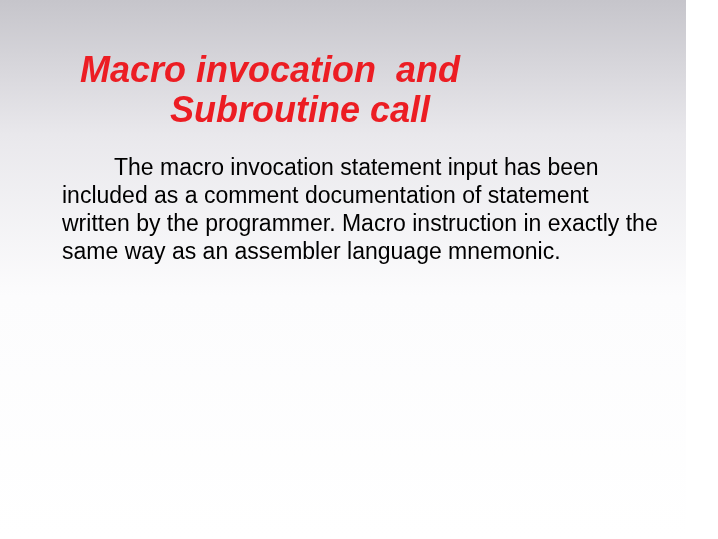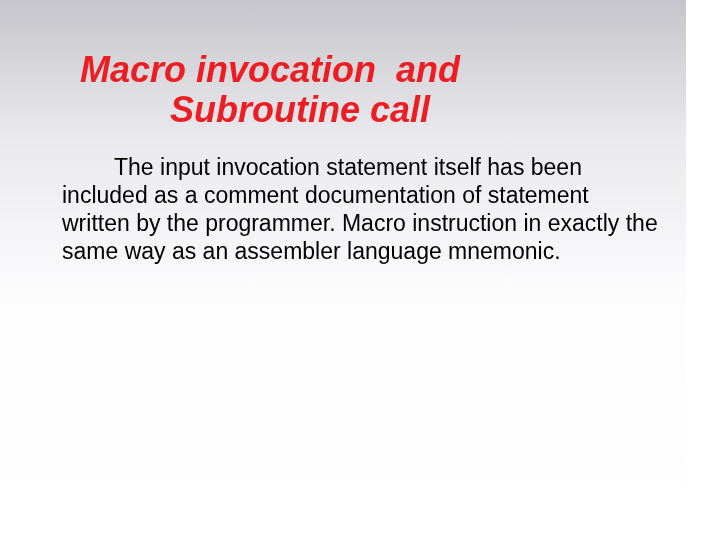--- a/index.html
+++ b/index.html
@@ -33,14 +33,14 @@
     margin: 0 0 26px 0;
     text-indent: 52px;
   }
 </style>
 </head>
 <body>
 
 <div class="slide">
   <h1 class="title">Macro invocation  and
          Subroutine call</h1>
-  <p class="body-text">The input invocation statement itself has been included as a comment documentation of statement written by the programmer. Macro instruction in exactly the same way as an assembler language mnemonic.</p>
+  <p class="body-text">The macro invocation statement input has been included as a comment documentation of statement written by the programmer. Macro instruction in exactly the same way as an assembler language mnemonic.</p>
 </div>
 
 </body></html>

